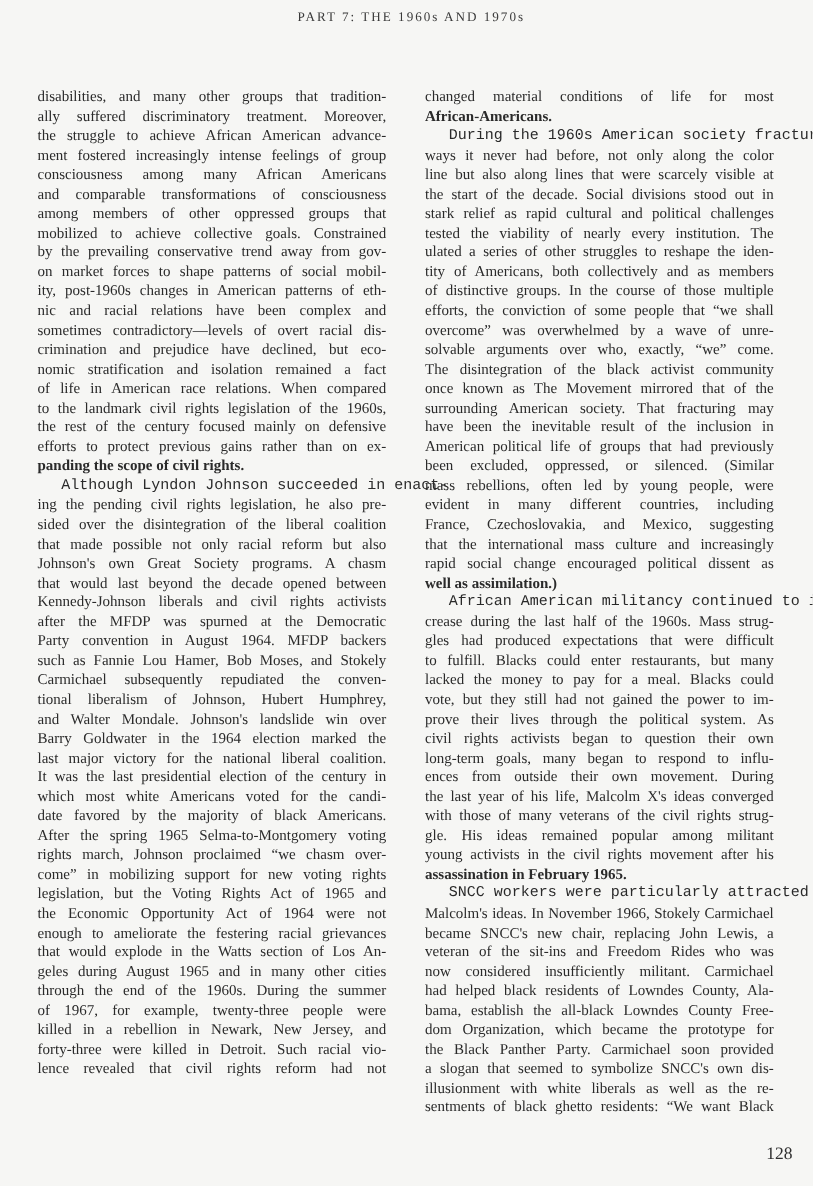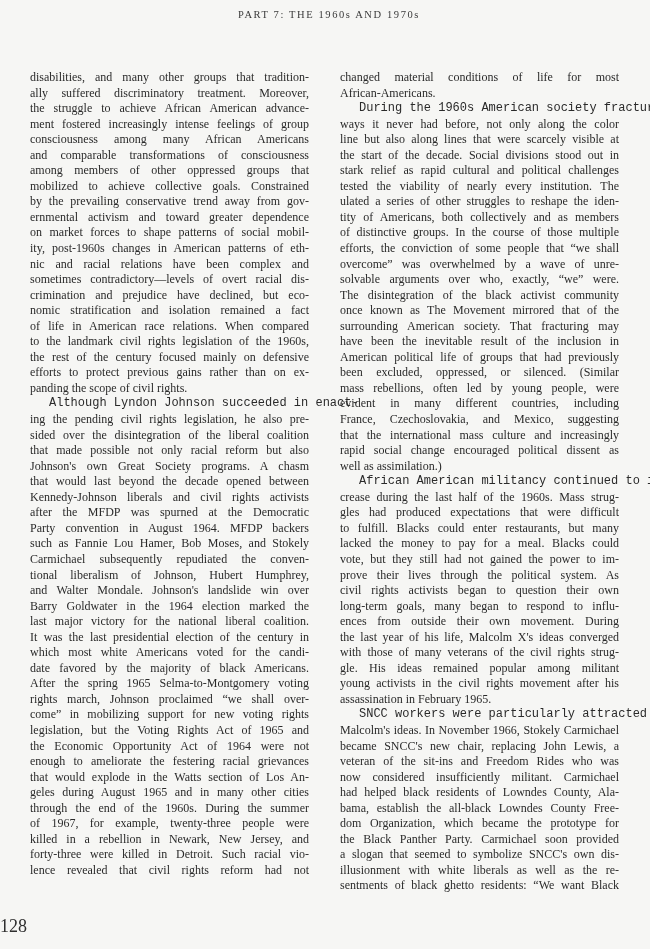--- a/index.html
+++ b/index.html
@@ -38,51 +38,51 @@
     .col-right { left: 340px; }
     .line {
       display: block;
       white-space: nowrap;
       text-align: justify;
       text-align-last: justify;
       height: 15.55px;
     }
     .line.last {
       text-align-last: left;
+      font-weight: bold;
     }
     .line.indent {
       text-indent: 19px;
       font-family: Liberation Mono, monospace;
     }
     .page-number {
       position: absolute;
       top: 916px;
       left: 0;
       width: 634px;
-      text-align: left;
-      font-size: 18px;
+      text-align: right;
+      font-size: 14px;
       color: #2f2f2f;
     }
   </style>
 </head>
 <body>
 
 <div class="running-head">PART 7: THE 1960s AND 1970s</div>
 
 <div class="column col-left">
     <span class="line">disabilities, and many other groups that tradition-</span>
     <span class="line">ally suffered discriminatory treatment. Moreover,</span>
     <span class="line">the struggle to achieve African American advance-</span>
     <span class="line">ment fostered increasingly intense feelings of group</span>
     <span class="line">consciousness among many African Americans</span>
     <span class="line">and comparable transformations of consciousness</span>
     <span class="line">among members of other oppressed groups that</span>
     <span class="line">mobilized to achieve collective goals. Constrained</span>
     <span class="line">by the prevailing conservative trend away from gov-</span>
-    <span class="line">ernmental activism and toward greater dependence</span>
     <span class="line">on market forces to shape patterns of social mobil-</span>
     <span class="line">ity, post-1960s changes in American patterns of eth-</span>
     <span class="line">nic and racial relations have been complex and</span>
     <span class="line">sometimes contradictory—levels of overt racial dis-</span>
     <span class="line">crimination and prejudice have declined, but eco-</span>
     <span class="line">nomic stratification and isolation remained a fact</span>
     <span class="line">of life in American race relations. When compared</span>
     <span class="line">to the landmark civil rights legislation of the 1960s,</span>
     <span class="line">the rest of the century focused mainly on defensive</span>
     <span class="line">efforts to protect previous gains rather than on ex-</span>
@@ -99,21 +99,21 @@
     <span class="line">such as Fannie Lou Hamer, Bob Moses, and Stokely</span>
     <span class="line">Carmichael subsequently repudiated the conven-</span>
     <span class="line">tional liberalism of Johnson, Hubert Humphrey,</span>
     <span class="line">and Walter Mondale. Johnson's landslide win over</span>
     <span class="line">Barry Goldwater in the 1964 election marked the</span>
     <span class="line">last major victory for the national liberal coalition.</span>
     <span class="line">It was the last presidential election of the century in</span>
     <span class="line">which most white Americans voted for the candi-</span>
     <span class="line">date favored by the majority of black Americans.</span>
     <span class="line">After the spring 1965 Selma-to-Montgomery voting</span>
-    <span class="line">rights march, Johnson proclaimed “we shall over-</span>
+    <span class="line">rights march, Johnson proclaimed “we chasm over-</span>
     <span class="line">come” in mobilizing support for new voting rights</span>
     <span class="line">legislation, but the Voting Rights Act of 1965 and</span>
     <span class="line">the Economic Opportunity Act of 1964 were not</span>
     <span class="line">enough to ameliorate the festering racial grievances</span>
     <span class="line">that would explode in the Watts section of Los An-</span>
     <span class="line">geles during August 1965 and in many other cities</span>
     <span class="line">through the end of the 1960s. During the summer</span>
     <span class="line">of 1967, for example, twenty-three people were</span>
     <span class="line">killed in a rebellion in Newark, New Jersey, and</span>
     <span class="line">forty-three were killed in Detroit. Such racial vio-</span>
@@ -127,21 +127,21 @@
     <span class="line">ways it never had before, not only along the color</span>
     <span class="line">line but also along lines that were scarcely visible at</span>
     <span class="line">the start of the decade. Social divisions stood out in</span>
     <span class="line">stark relief as rapid cultural and political challenges</span>
     <span class="line">tested the viability of nearly every institution. The</span>
     <span class="line">ulated a series of other struggles to reshape the iden-</span>
     <span class="line">tity of Americans, both collectively and as members</span>
     <span class="line">of distinctive groups. In the course of those multiple</span>
     <span class="line">efforts, the conviction of some people that “we shall</span>
     <span class="line">overcome” was overwhelmed by a wave of unre-</span>
-    <span class="line">solvable arguments over who, exactly, “we” were.</span>
+    <span class="line">solvable arguments over who, exactly, “we” come.</span>
     <span class="line">The disintegration of the black activist community</span>
     <span class="line">once known as The Movement mirrored that of the</span>
     <span class="line">surrounding American society. That fracturing may</span>
     <span class="line">have been the inevitable result of the inclusion in</span>
     <span class="line">American political life of groups that had previously</span>
     <span class="line">been excluded, oppressed, or silenced. (Similar</span>
     <span class="line">mass rebellions, often led by young people, were</span>
     <span class="line">evident in many different countries, including</span>
     <span class="line">France, Czechoslovakia, and Mexico, suggesting</span>
     <span class="line">that the international mass culture and increasingly</span>

